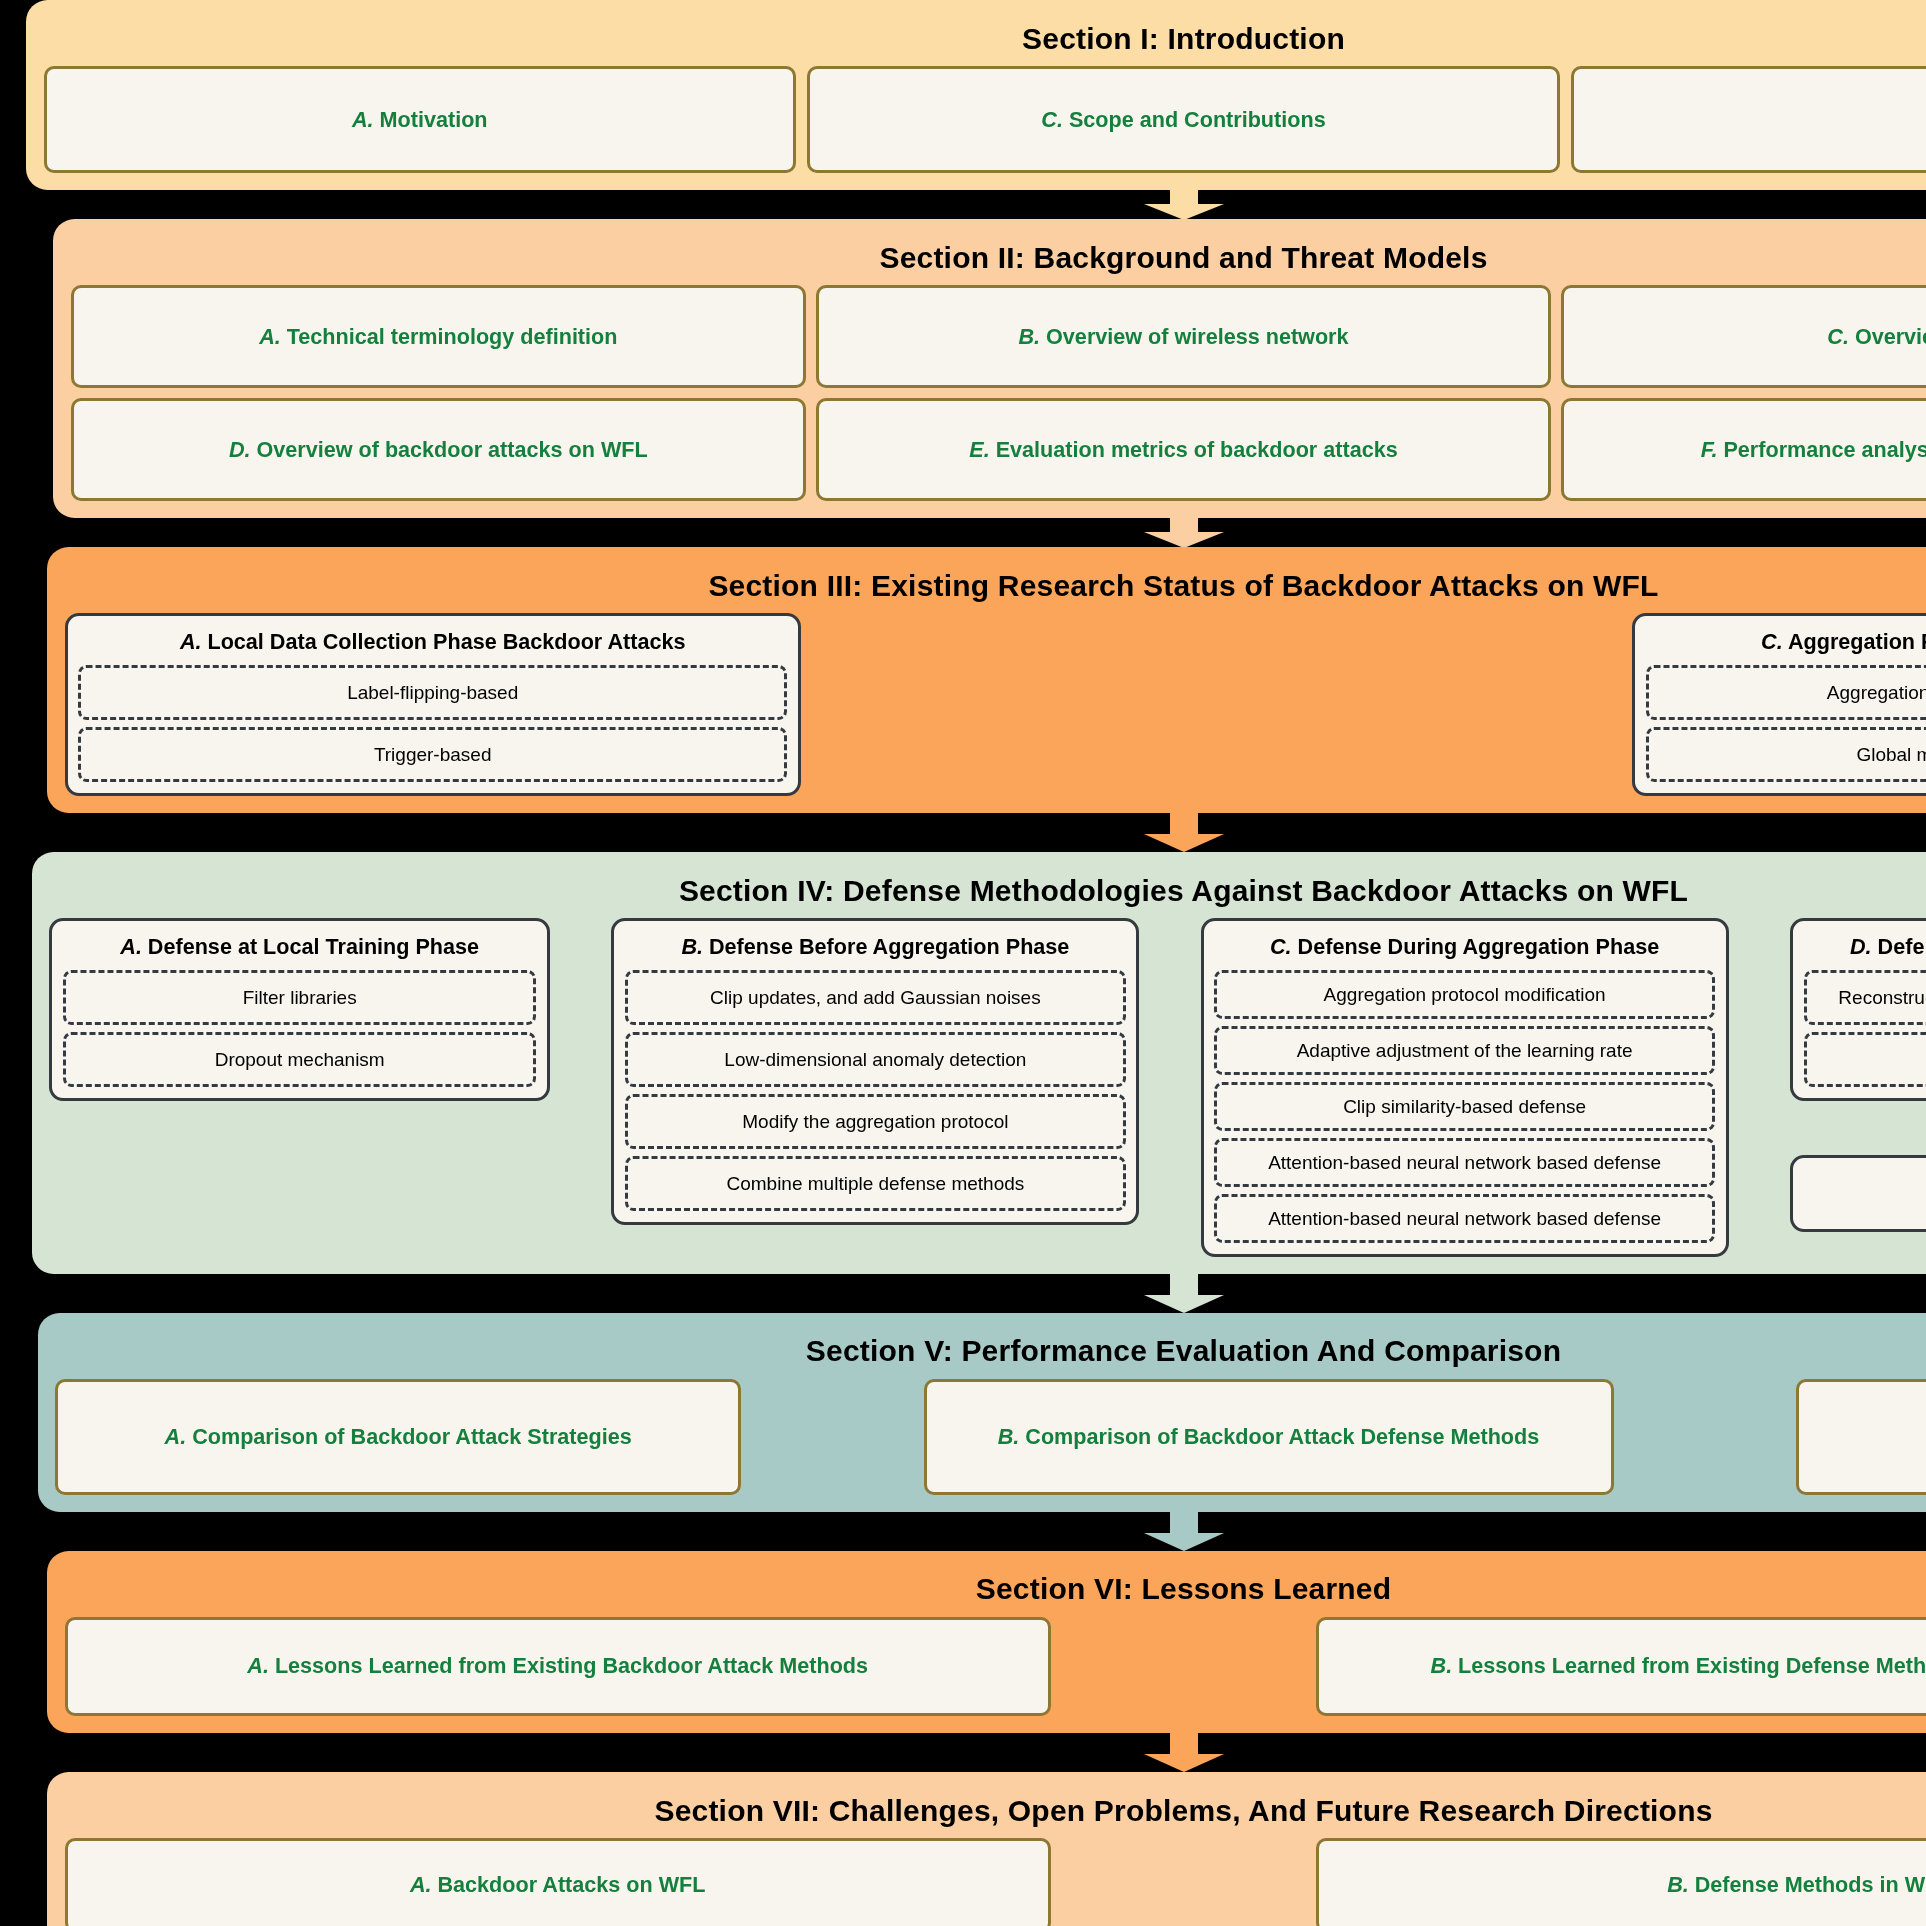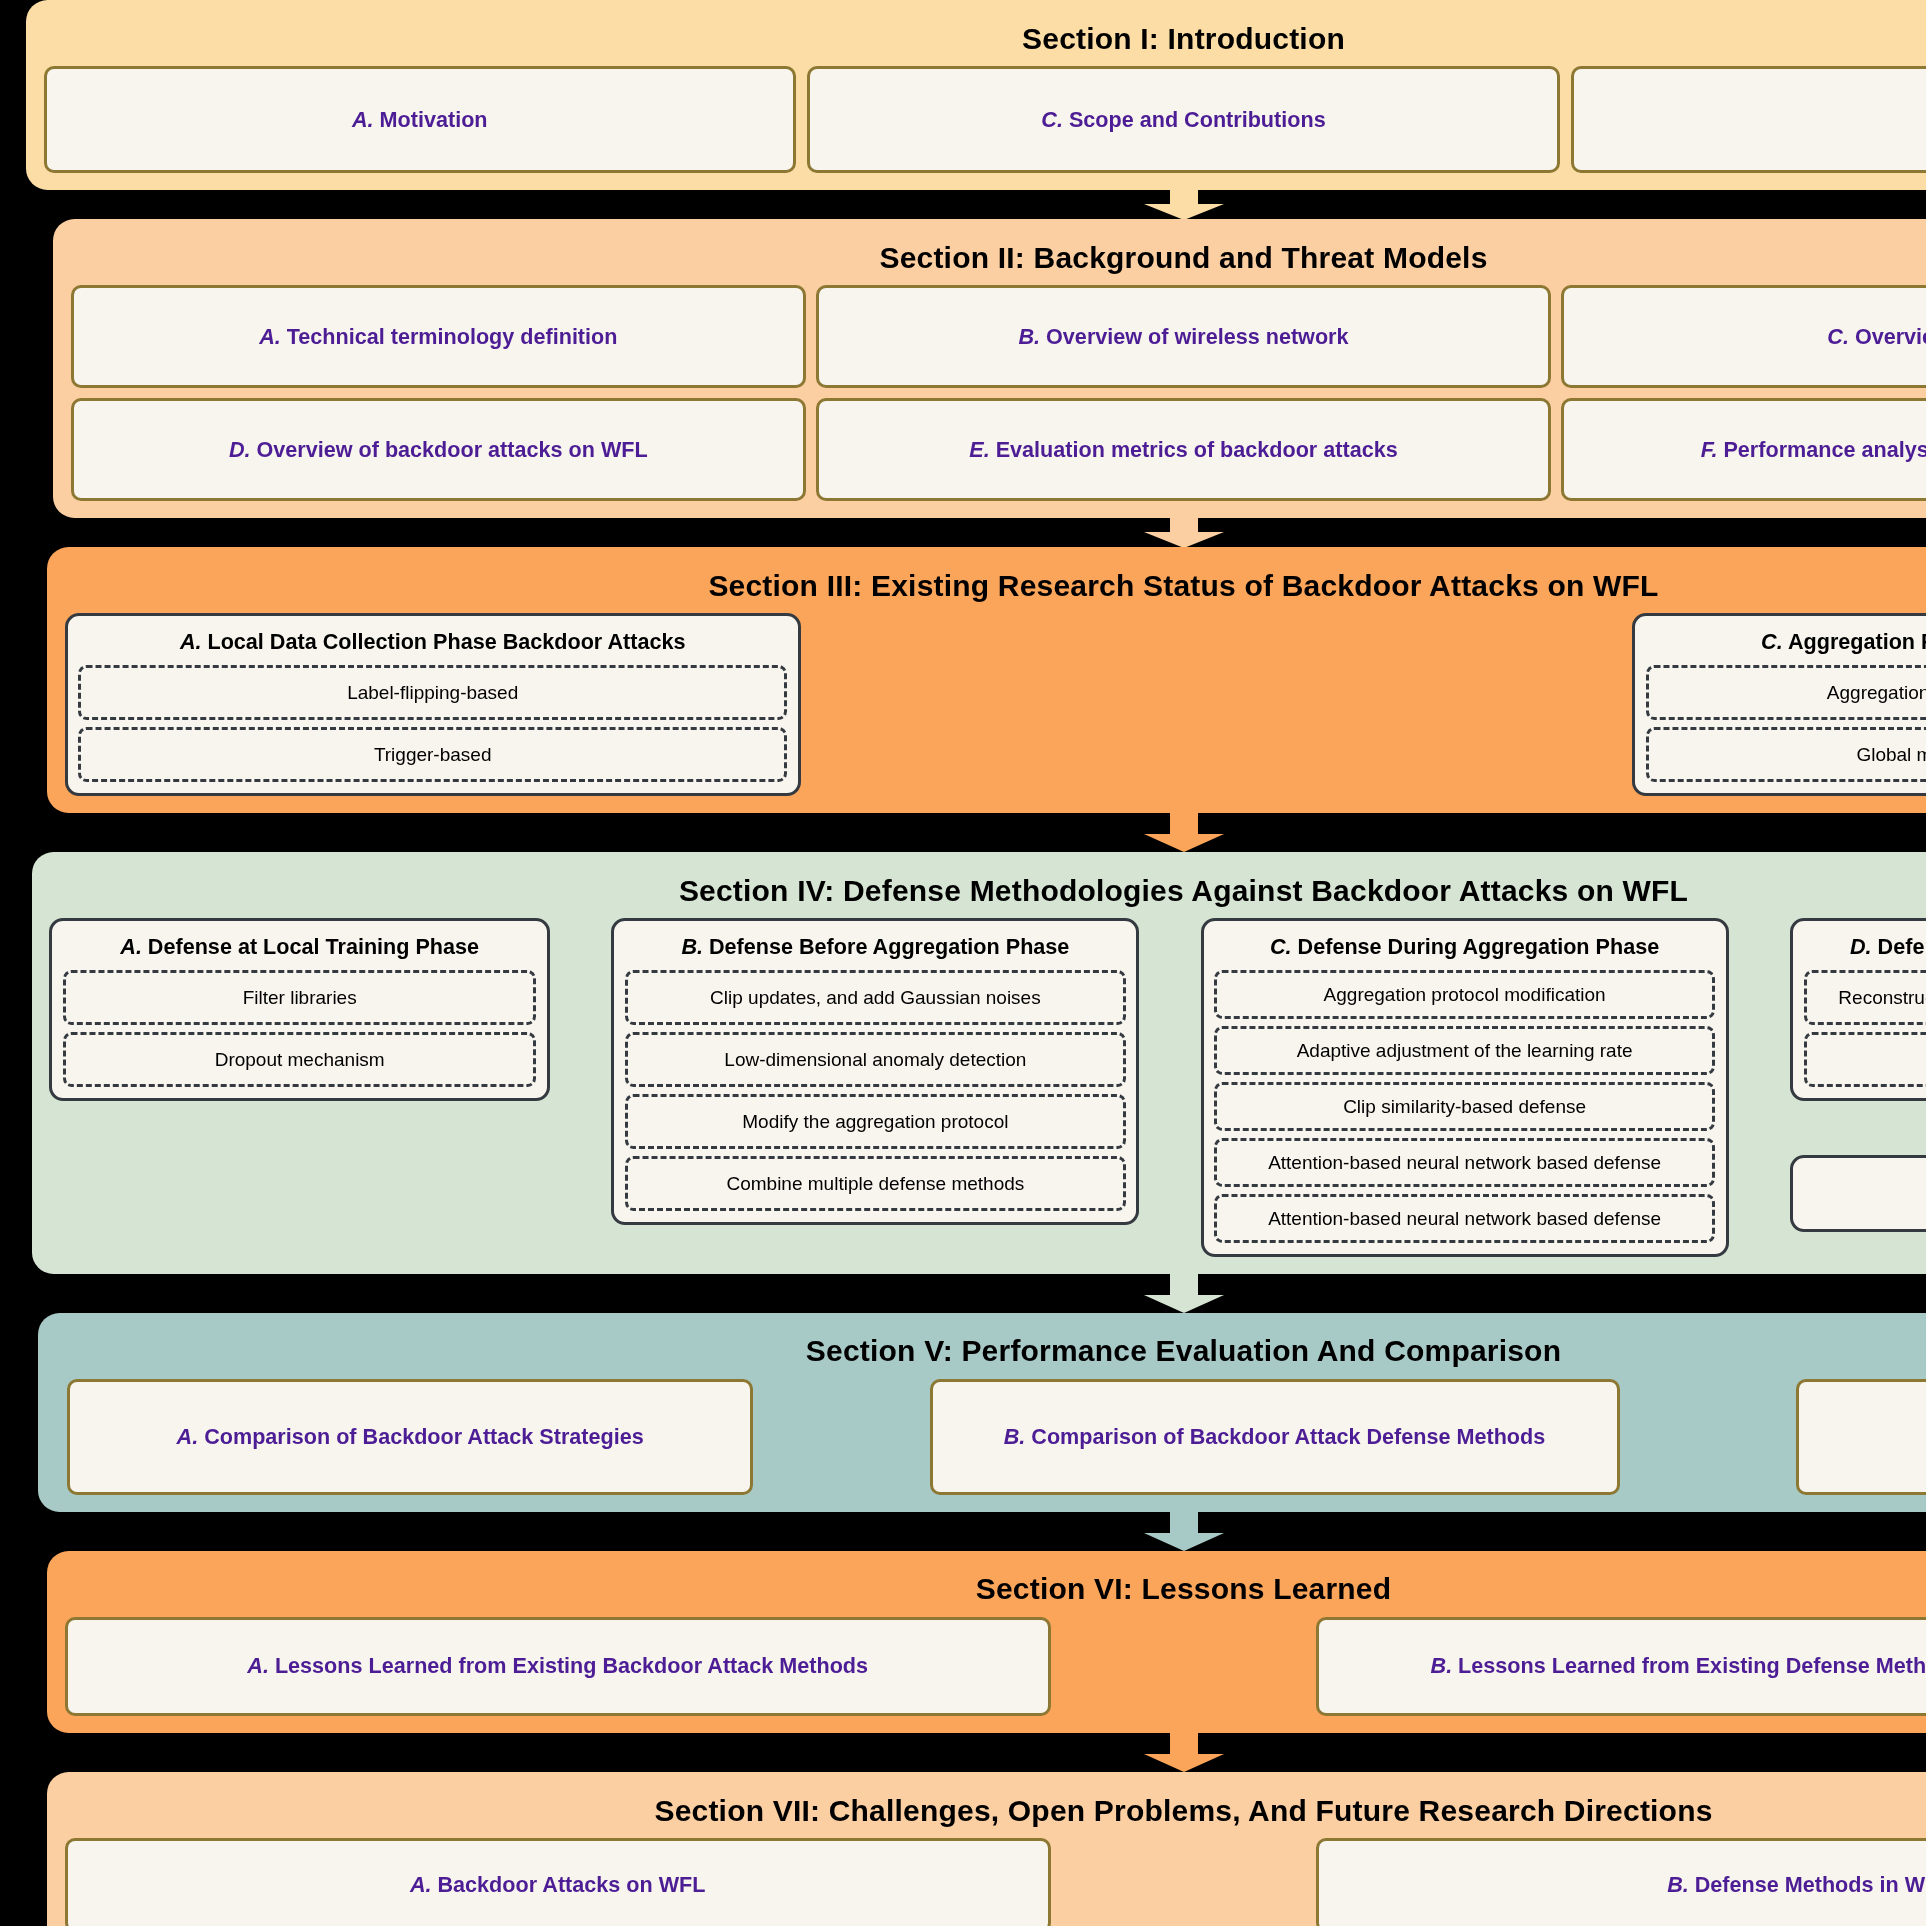--- a/index.html
+++ b/index.html
@@ -54,21 +54,21 @@
   .arrow.tall .shaft { height: 22.3px; }
   .arrow.tall .head { top: 21px; border-top-width: 18.5px; }
 
   
   .lbox {
     background: #F8F5EE;
     border: 3.5px solid #8C7733;
     border-radius: 10px;
     display: flex; align-items: center; justify-content: center;
     text-align: center;
-    color: #4c1d95;
+    color: #15803d;
     font-weight: bold;
     font-size: 21.6px;
     line-height: 1.30;
     padding: 8.5px 10px;
   }
   
   .dbox {
     background: #F7F5EE;
     border: 3.5px solid #343A40;
     border-radius: 14px;
@@ -135,21 +135,21 @@
   #sec4 { width: 2304px; }
   #sec4 .colwrap { display: flex; gap: 0; justify-content: space-between; align-items: flex-start; }
   #sec4 .c-a { width: 501px; }
   #sec4 .c-b { width: 528px; border-radius: 32px; }
   #sec4 .c-c { width: 528px; }
   #sec4 .c-d { width: 528px; }
   #sec4 .esum { margin-top: 54px; height: 77px; }
 
   
   #sec5 { width: 2292px; }
-  #sec5 .row > .lbox:nth-child(1) { width: 686px; height: 116px; margin-left: 12px; }
+  #sec5 .row > .lbox:nth-child(1) { width: 686px; height: 116px; }
   #sec5 .row > .lbox:nth-child(2) { width: 690px; height: 116px; }
   #sec5 .row > .lbox:nth-child(3) { width: 516px; height: 116px; }
   #sec5 .row { justify-content: space-between; }
 
   
   #sec6 { width: 2273px; }
   #sec6 .row { justify-content: space-between; }
   #sec6 .row > .lbox { width: 986px; height: 99px; }
 
   

